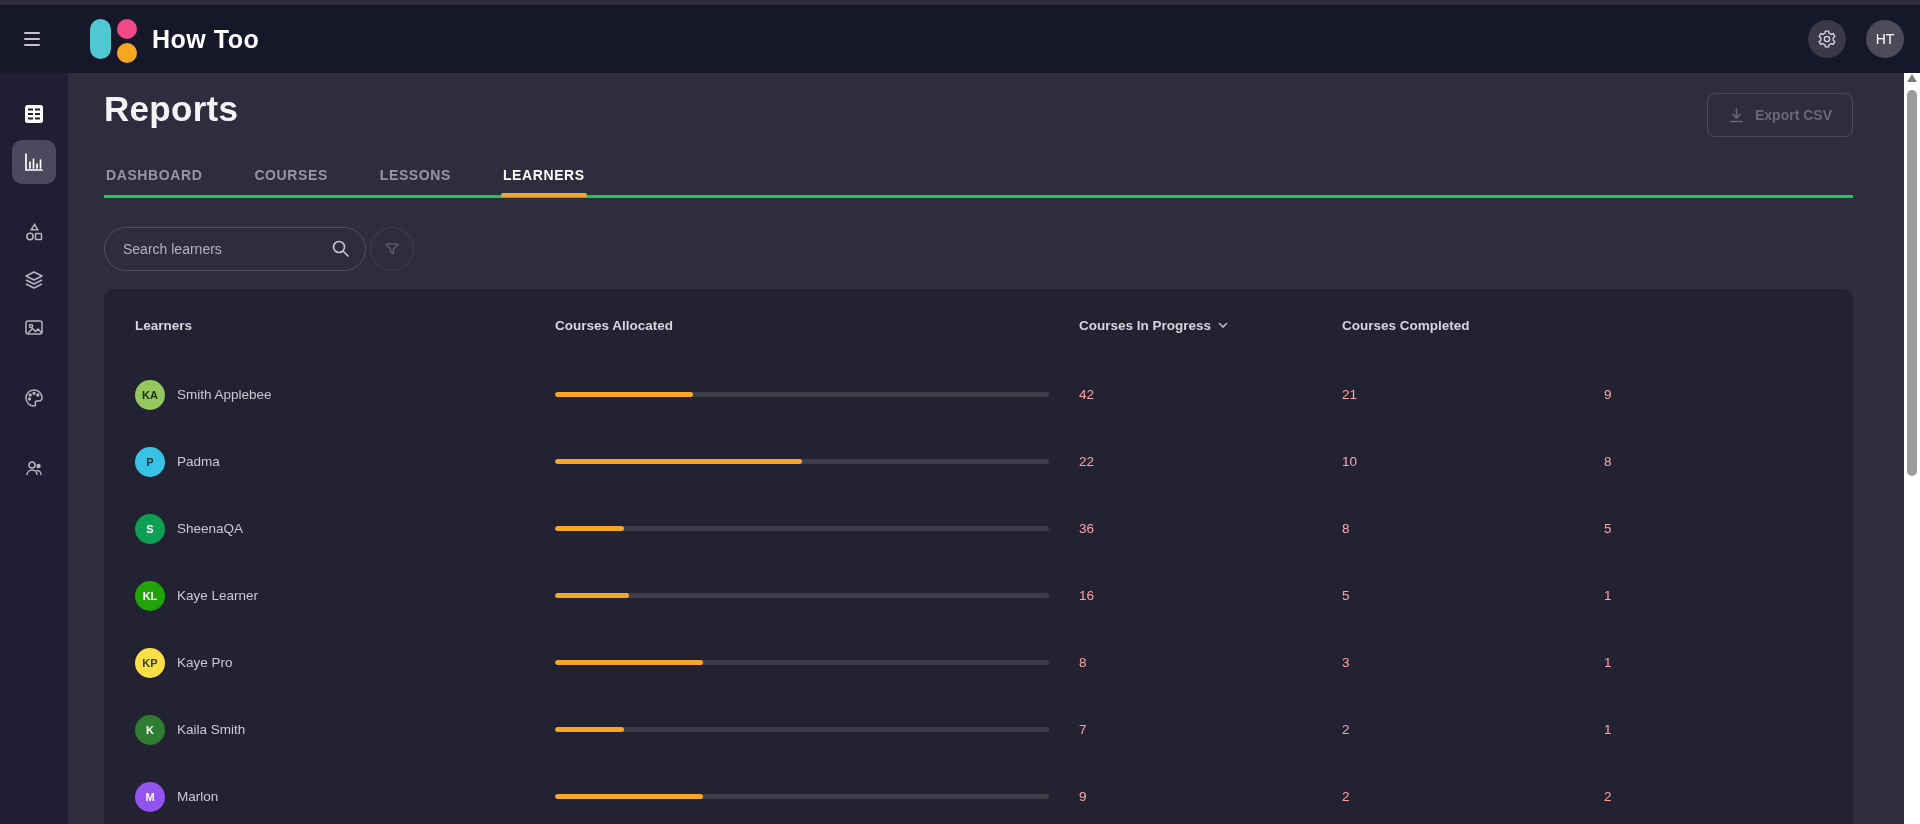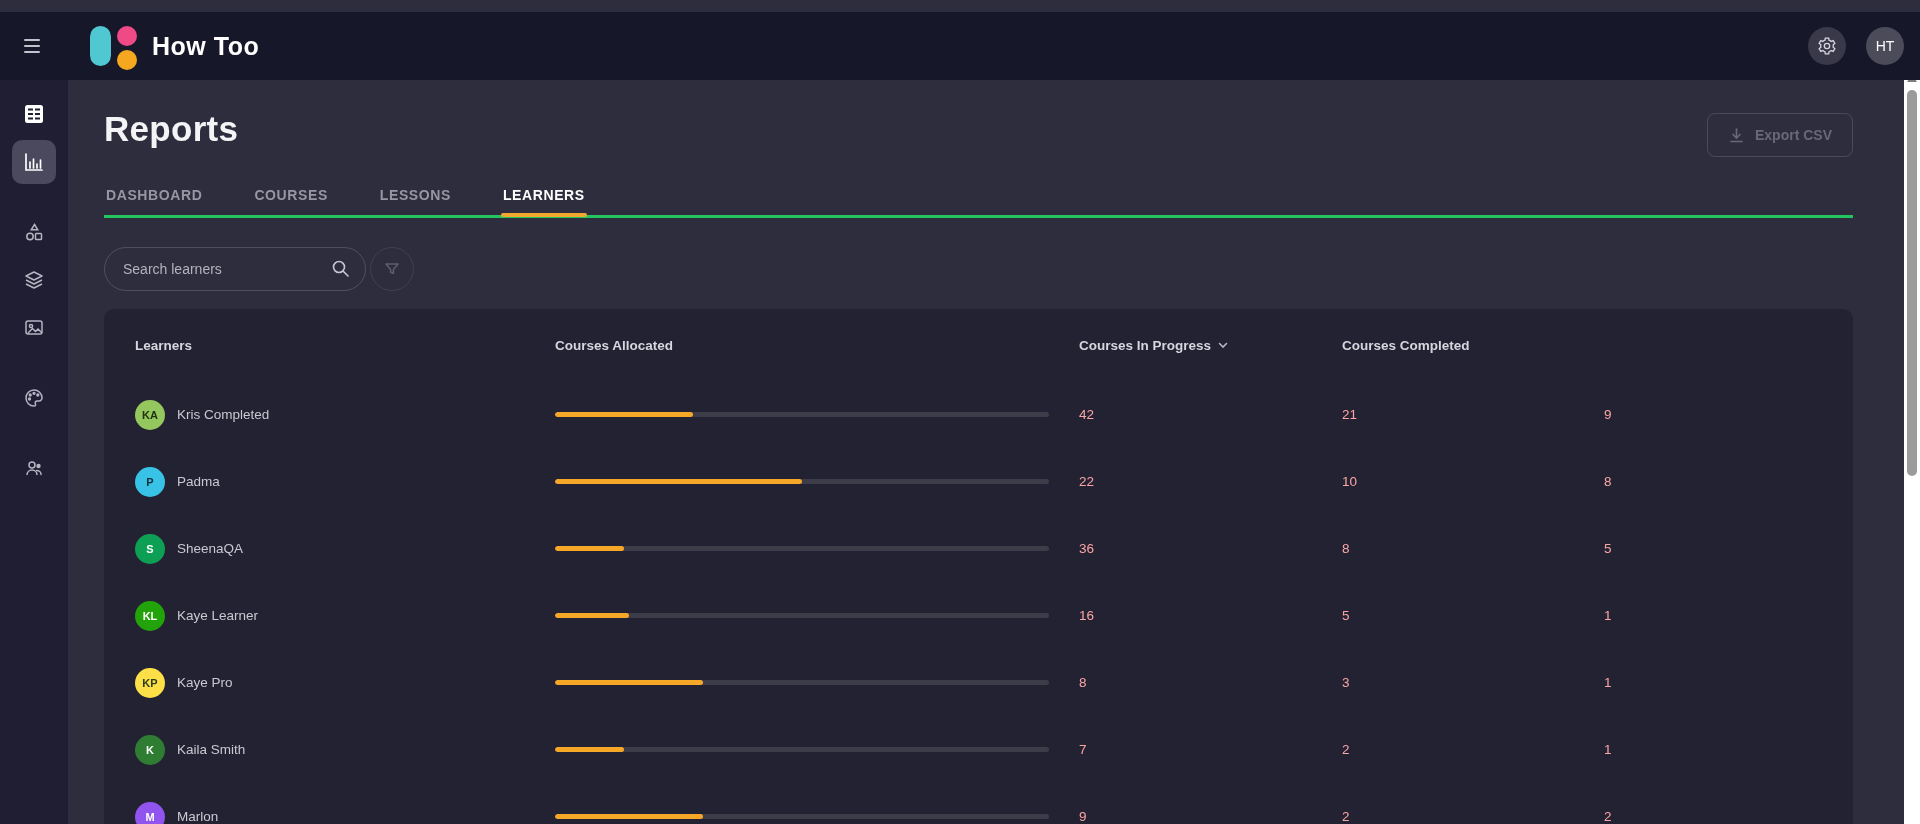--- a/index.html
+++ b/index.html
@@ -1,20 +1,20 @@
 <!DOCTYPE html>
 <html><head>
 <meta charset="utf-8">
 <style>
   * { margin:0; padding:0; box-sizing:border-box; }
   html,body { width:1920px; height:824px; overflow:hidden; font-family:"Liberation Sans", sans-serif; }
   body { background:#2e2d3e; position:relative; }
 
   
-  .topbar { position:absolute; top:12px; left:0; width:1920px; height:68px; background:#17172a;
+  .topbar { position:absolute; top:5px; left:0; width:1920px; height:68px; background:#17172a;
             display:flex; align-items:center; padding:0 16px; z-index:30; }
   .hamburger { width:38px; height:38px; display:flex; flex-direction:column; justify-content:center; gap:4px;
                background:none; border:none; cursor:pointer; margin-left:8px; }
   .hamburger span { display:block; width:16px; height:2px; background:#c4c3cd; border-radius:1px; }
   .logo { display:flex; align-items:center; margin-left:28px; }
   .logo-mark { position:relative; width:48px; height:44px; }
   .logo-pill { position:absolute; left:0; top:2px; width:21px; height:40px; border-radius:11px; background:#4fc8d2; }
   .logo-dot-pink { position:absolute; left:27px; top:2px; width:20px; height:20px; border-radius:50%; background:#ef4a86; }
   .logo-dot-amber { position:absolute; left:27px; top:26px; width:20px; height:20px; border-radius:50%; background:#f5a81f; }
   .brand { color:#ffffff; font-size:25px; font-weight:700; letter-spacing:0.5px; margin-left:14px; }
@@ -32,21 +32,21 @@
   .side-item.active { background:#4a495e; color:#ffffff; } .gap-md { margin-top:22px; }
 
   
   .scrollbar { position:absolute; top:68px; right:0; width:16px; bottom:0; background:#ffffff; z-index:25; }
   .scroll-arrow { position:absolute; top:6px; left:3px; width:0; height:0;
                   border-left:5px solid transparent; border-right:5px solid transparent; border-bottom:8px solid #7d7d7d; }
   .scroll-thumb { position:absolute; top:22px; left:3px; width:10px; height:386px; background:#9b9b9b; border-radius:6px; }
 
   
   .main { position:absolute; top:68px; left:68px; right:16px; bottom:0; background:#2e2d3e; padding:0 51px 0 36px; }
-  .page-head { display:flex; align-items:flex-start; justify-content:space-between; margin-top:41px; }
+  .page-head { display:flex; align-items:flex-start; justify-content:space-between; margin-top:21px; }
   .page-title { color:#f4f4f6; font-size:35px; font-weight:700; letter-spacing:0.3px; }
   .export-btn { display:flex; align-items:center; gap:10px; height:44px; padding:0 20px; margin-top:4px;
                 background:transparent; border:1px solid #4b4a58; border-radius:8px; color:#696875;
                 font-size:14px; font-weight:700; cursor:default; font-family:"Liberation Sans", sans-serif; }
 
   .tabs { display:flex; gap:48px; margin-top:22px; border-bottom:3px solid #22c55e; }
   .tab { background:none; border:none; cursor:pointer; color:#9796a3; font-size:14px; font-weight:700;
          letter-spacing:0.6px; padding:8px 2px 12px; position:relative; font-family:"Liberation Sans", sans-serif; }
   .tab.active { color:#ffffff; }
   .tab.active::after { content:""; position:absolute; left:0; right:0; bottom:-2px; height:4px;
@@ -214,21 +214,21 @@
         <svg class="chev" width="12" height="12" viewBox="0 0 12 12" fill="none" stroke="currentColor" stroke-width="1.6" stroke-linecap="round">
           <path d="M2.5 4.5L6 8l3.5-3.5"></path>
         </svg>
       </div>
       <div class="th">Courses Completed</div>
     </div>
     <div>
   <div class="grid-row trow">
     <div class="name-cell">
       <span class="avatar" style="background: rgb(148, 199, 94); color: rgb(32, 49, 15);">KA</span>
-      <span class="lname">Kris Completed</span>
+      <span class="lname">Smith Applebee</span>
     </div>
     <div>
       <div class="track">
         <div class="fill" style="width: 28%;"></div>
       </div>
     </div>
     <div class="num">42</div>
     <div class="num">21</div>
     <div class="num">9</div>
   </div>

